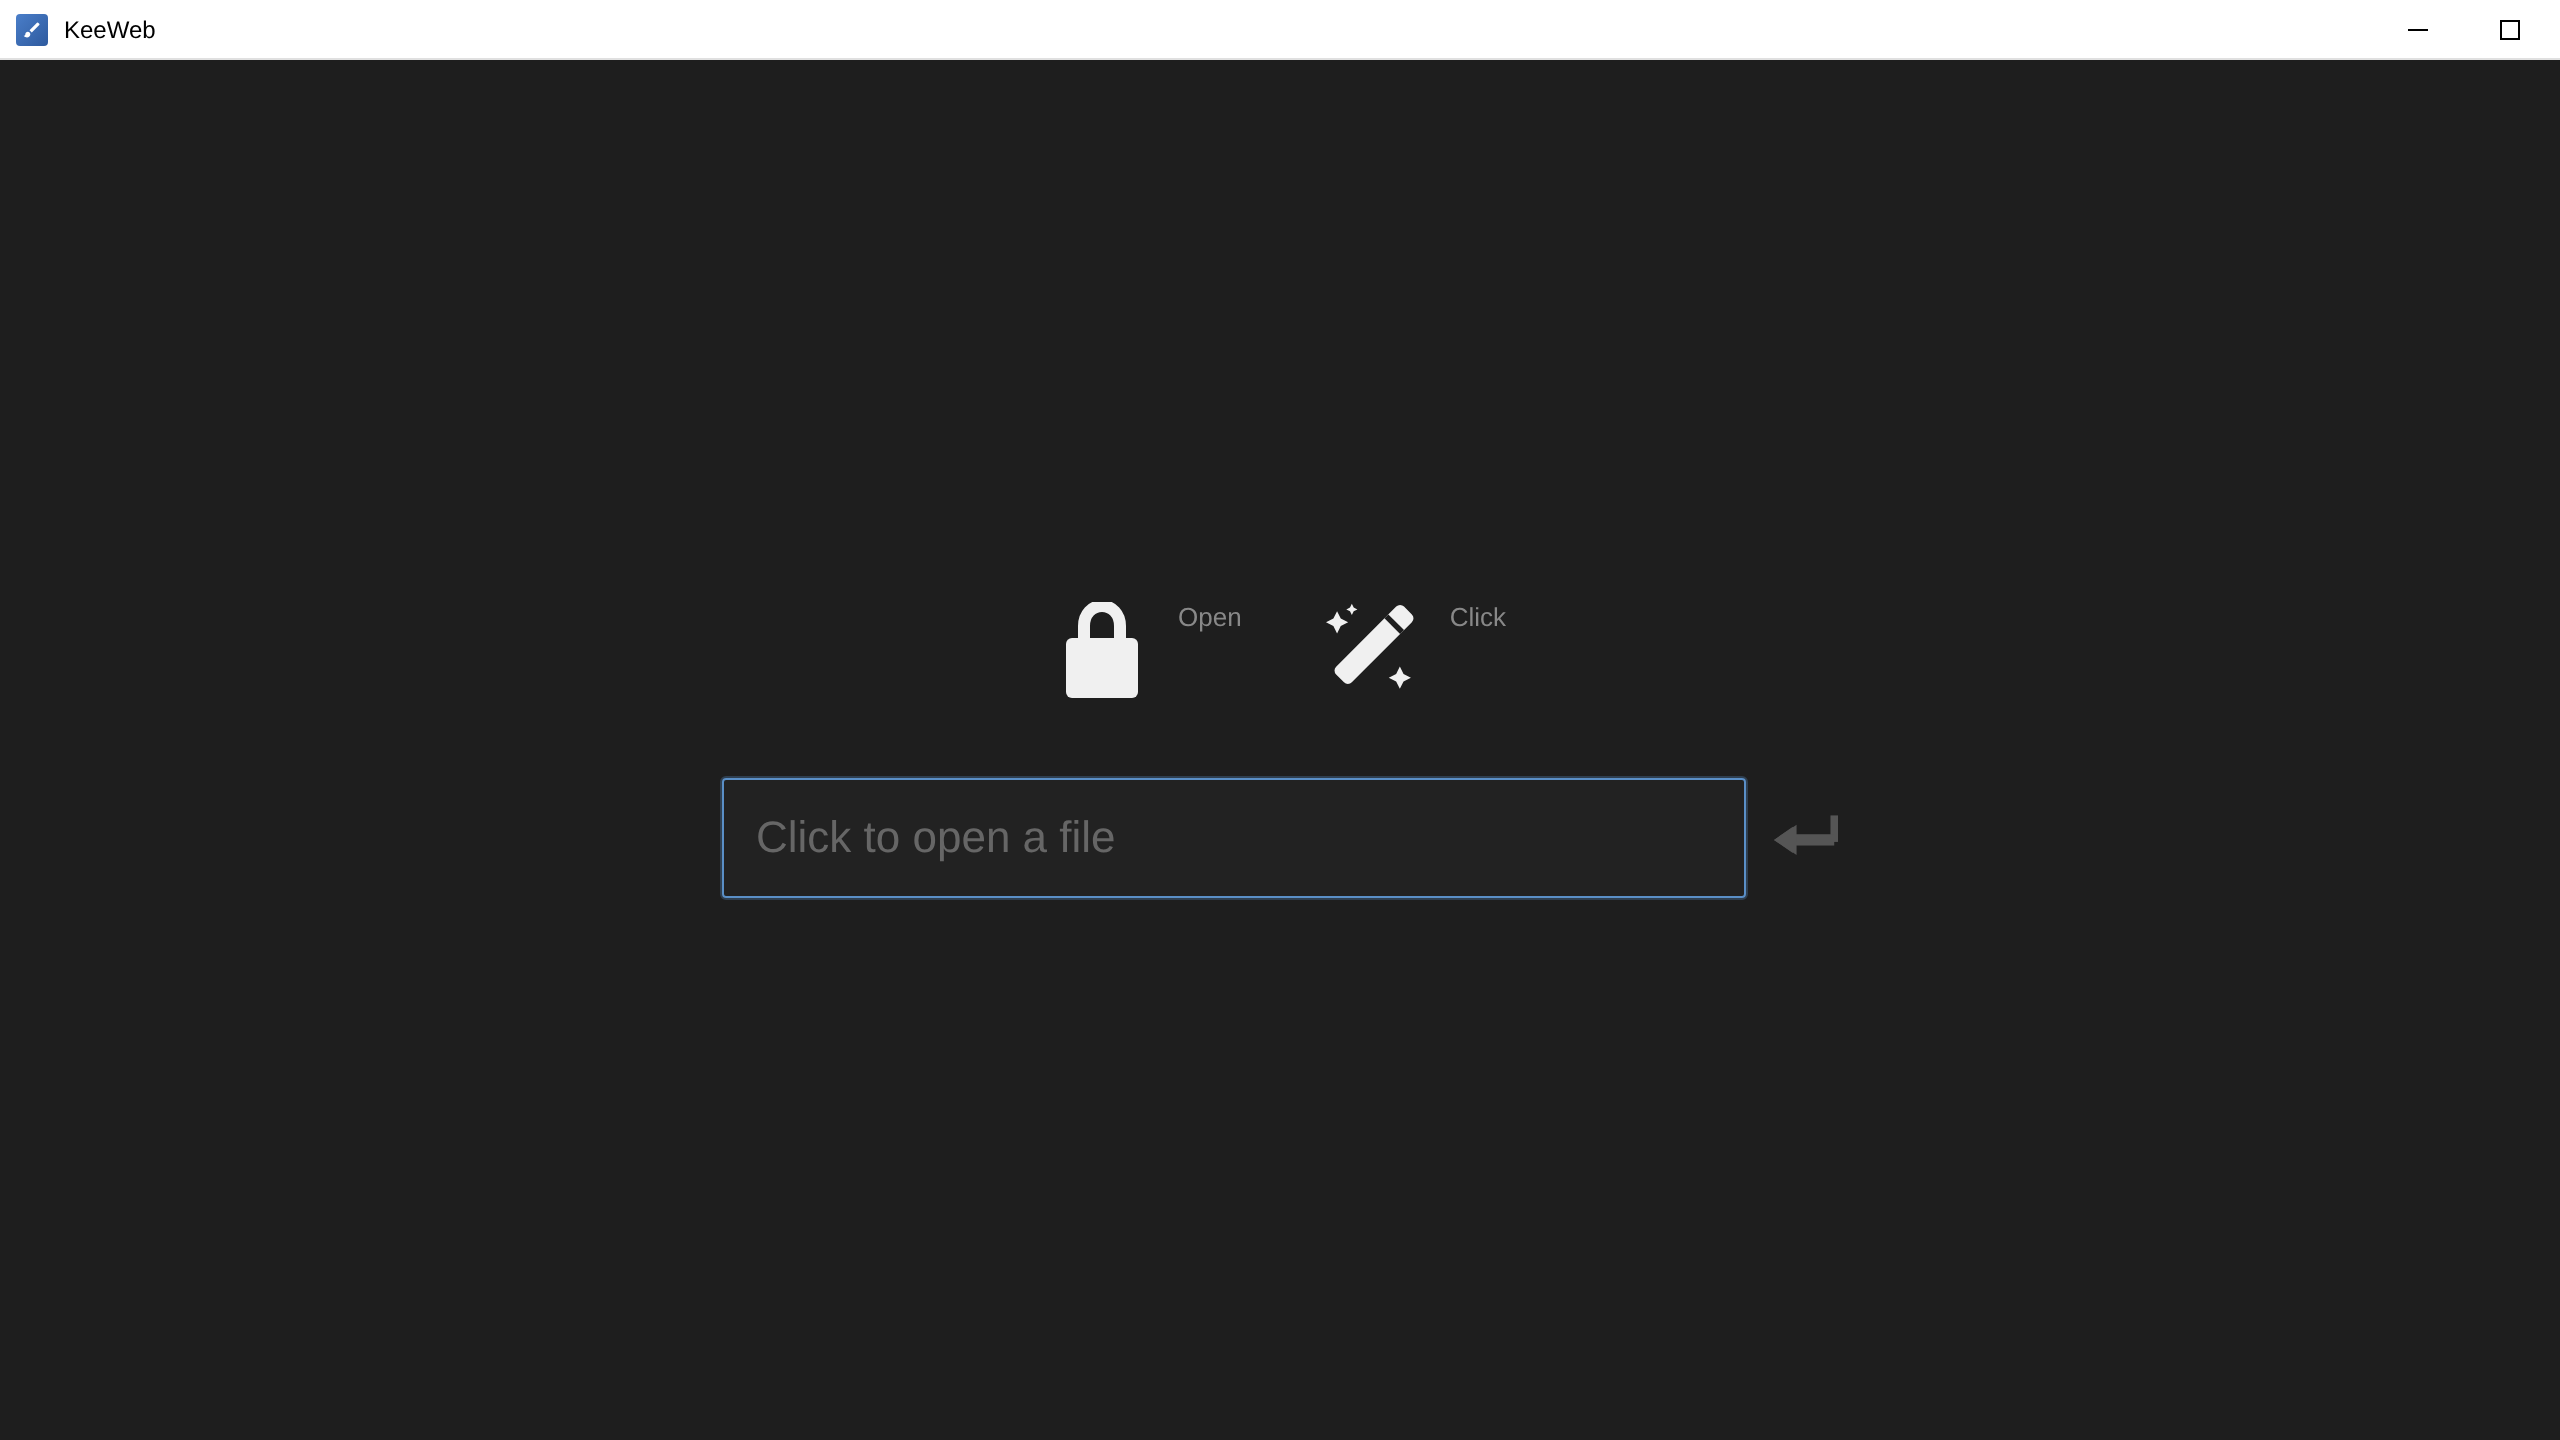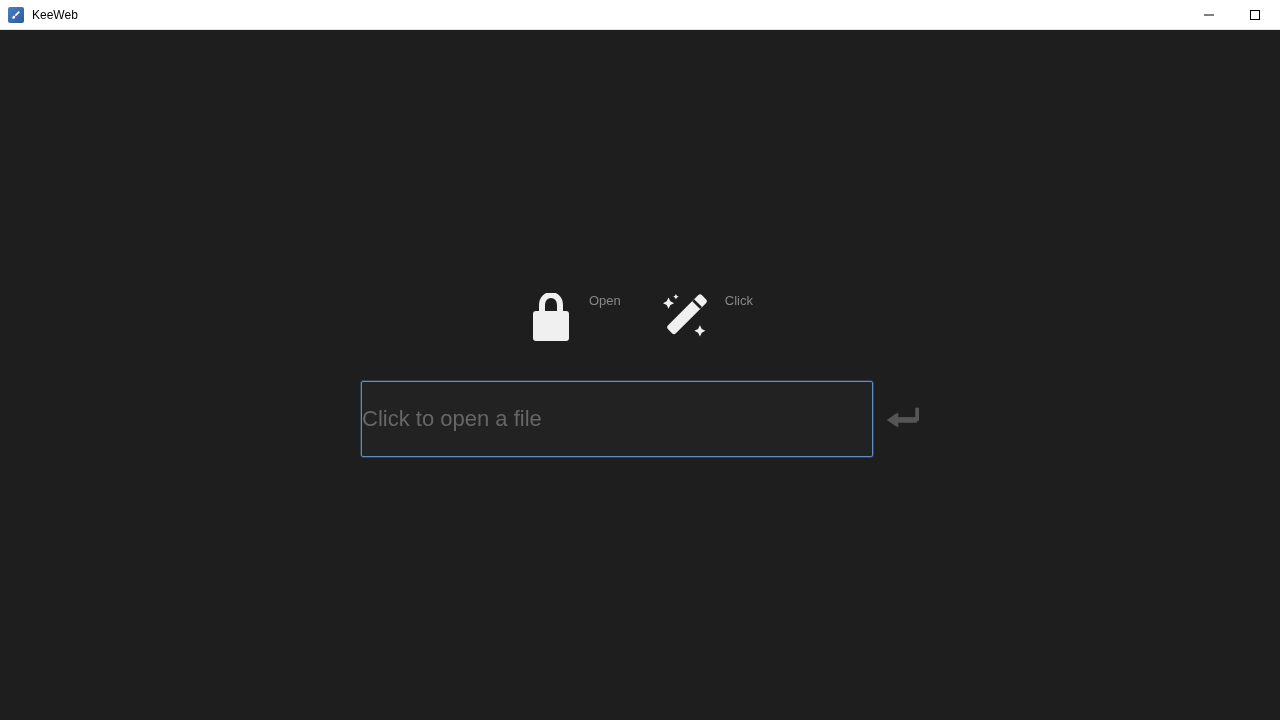--- a/index.html
+++ b/index.html
@@ -113,26 +113,26 @@
     }
     
     .input-row {
       display: flex;
       align-items: center;
       gap: 14px;
     }
     
     .file-input {
       width: 512px;
-      height: 76px;
+      height: 60px;
       background: rgba(255,255,255,0.02);
       border: 1px solid #5a8fc7;
       outline: 1px solid rgba(90,143,199,0.3);
       border-radius: 2px;
-      padding: 0 0;
+      padding: 0 16px;
       font-size: 22px;
       color: #e0e0e0;
       font-family: inherit;
     }
     
     .file-input::placeholder {
       color: #666;
     }
     
     .enter-icon {

